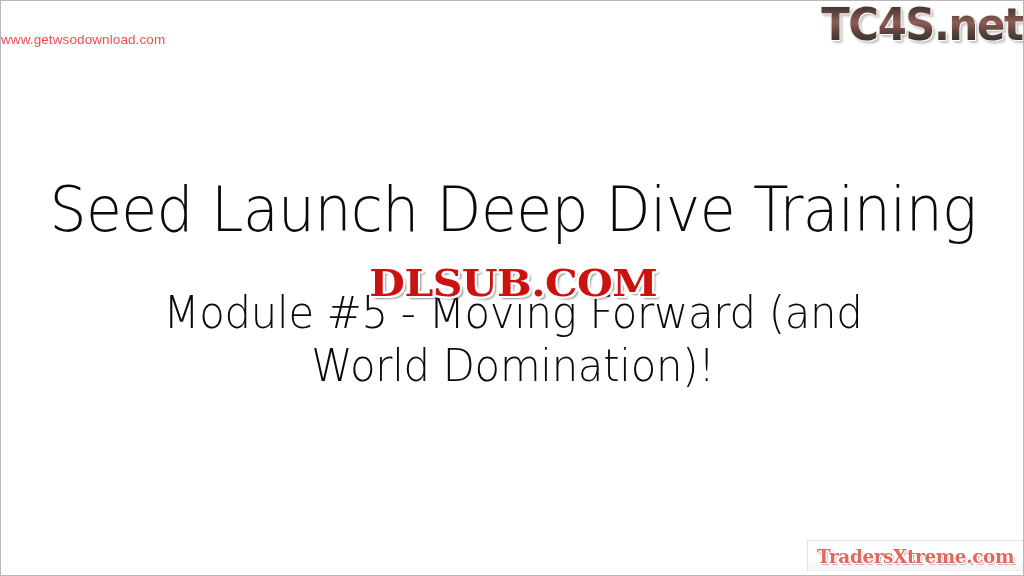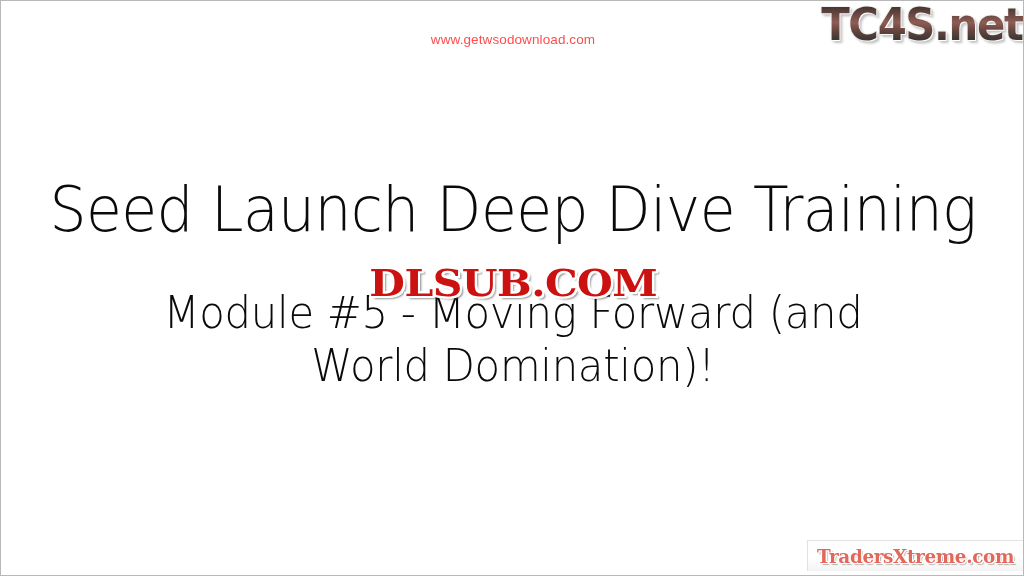--- a/index.html
+++ b/index.html
@@ -20,21 +20,21 @@
     box-sizing: border-box;
     border: 1px solid #b8b8b8;
   }
 
   
   #top-watermark {
     position: absolute;
     top: 31px;
     left: 0;
     width: 1024px;
-    text-align: center;
+    text-align: left;
     font-family: "Liberation Sans", sans-serif;
     font-size: 13.5px;
     font-weight: 400;
     color: #ff4d4d;
     letter-spacing: 0.1px;
     white-space: nowrap;
   }
 
   
   #tc4s-logo {

